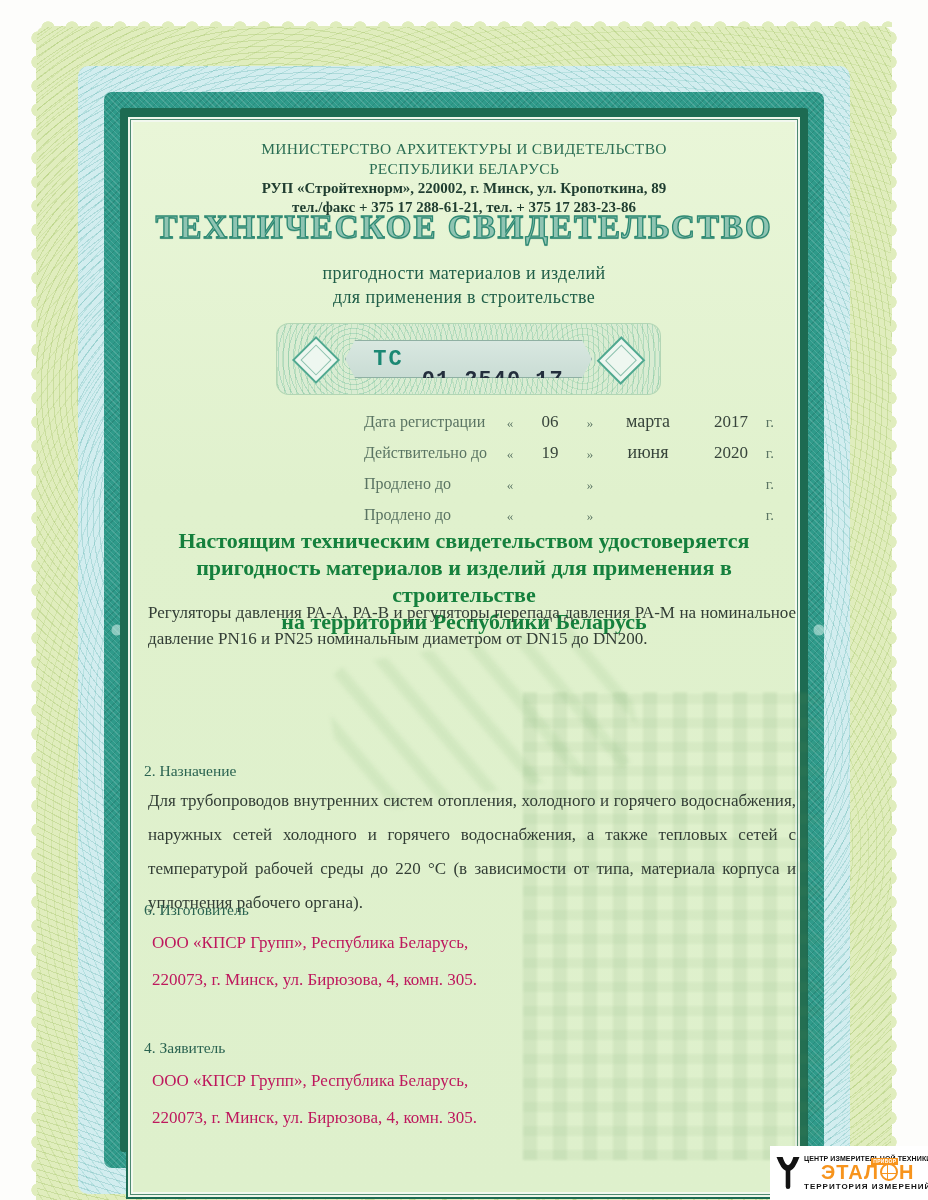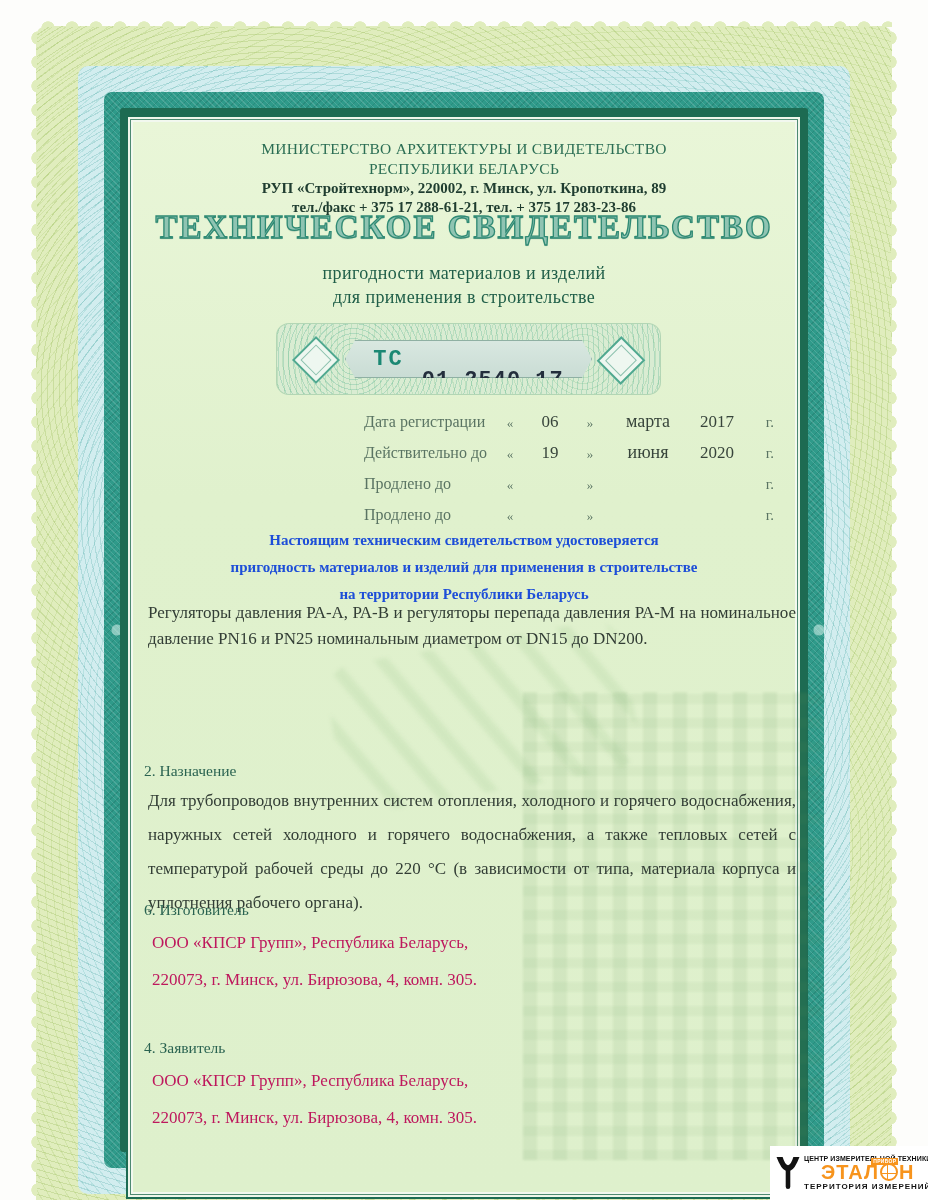--- a/index.html
+++ b/index.html
@@ -85,25 +85,25 @@
   .plate-tc{font-size:22px;font-weight:bold;color:#1b8873;letter-spacing:2px;}
   .plate-num{font-size:22px;font-weight:bold;color:#232e3c;letter-spacing:1px;margin-top:42px;}
   
   .dates{position:absolute;left:364px;top:406px;width:410px;}
   .dr{display:flex;align-items:baseline;height:31px;}
   .dr span{display:block;line-height:31px;}
   .dr-label{width:140px;font-size:16px;color:#5a7463;}
   .dr-q{width:12px;text-align:center;font-size:13px;color:#5a7463;}
   .dr-day{width:68px;text-align:center;font-size:17px;color:#37443b;}
   .dr-month{width:104px;text-align:center;font-size:18px;color:#37443b;font-family:Liberation Serif, serif;}
-  .dr-year{width:48px;text-align:left;font-size:17px;color:#37443b;}
+  .dr-year{width:48px;text-align:right;font-size:17px;color:#37443b;}
   .dr-g{margin-left:auto;font-size:15px;color:#5a7463;}
   
   .statement{position:absolute;left:134px;top:527px;width:660px;text-align:center;
-    font-size:15px;font-weight:600;line-height:27px;color:#1d4ed8;font-family:Liberation Serif, serif;}
+    font-size:22px;font-weight:600;line-height:27px;color:#15803d;font-family:Liberation Serif, serif;}
   
   .section{position:absolute;left:144px;width:652px;}
   .sec-h{font-size:15.5px;line-height:20px;color:#2a6351;}
   .sec-p{font-size:17px;color:#323d35;text-align:justify;margin-top:3px;padding-left:4px;}
   .lh26{line-height:26px;} .lh30{line-height:34px;}
   .sec-line{font-size:17px;line-height:29px;color:#be185d;padding-left:8px;margin-top:8px;}
   .s1{top:597px;} .s2{top:761px;} .s3{top:900px;} .s4{top:1038px;}
   .s3 .sec-line:first-of-type,.s4 .sec-line:first-of-type{margin-top:5px;}
   
   .logo{position:absolute;left:770px;top:1146px;width:158px;height:54px;z-index:5;

